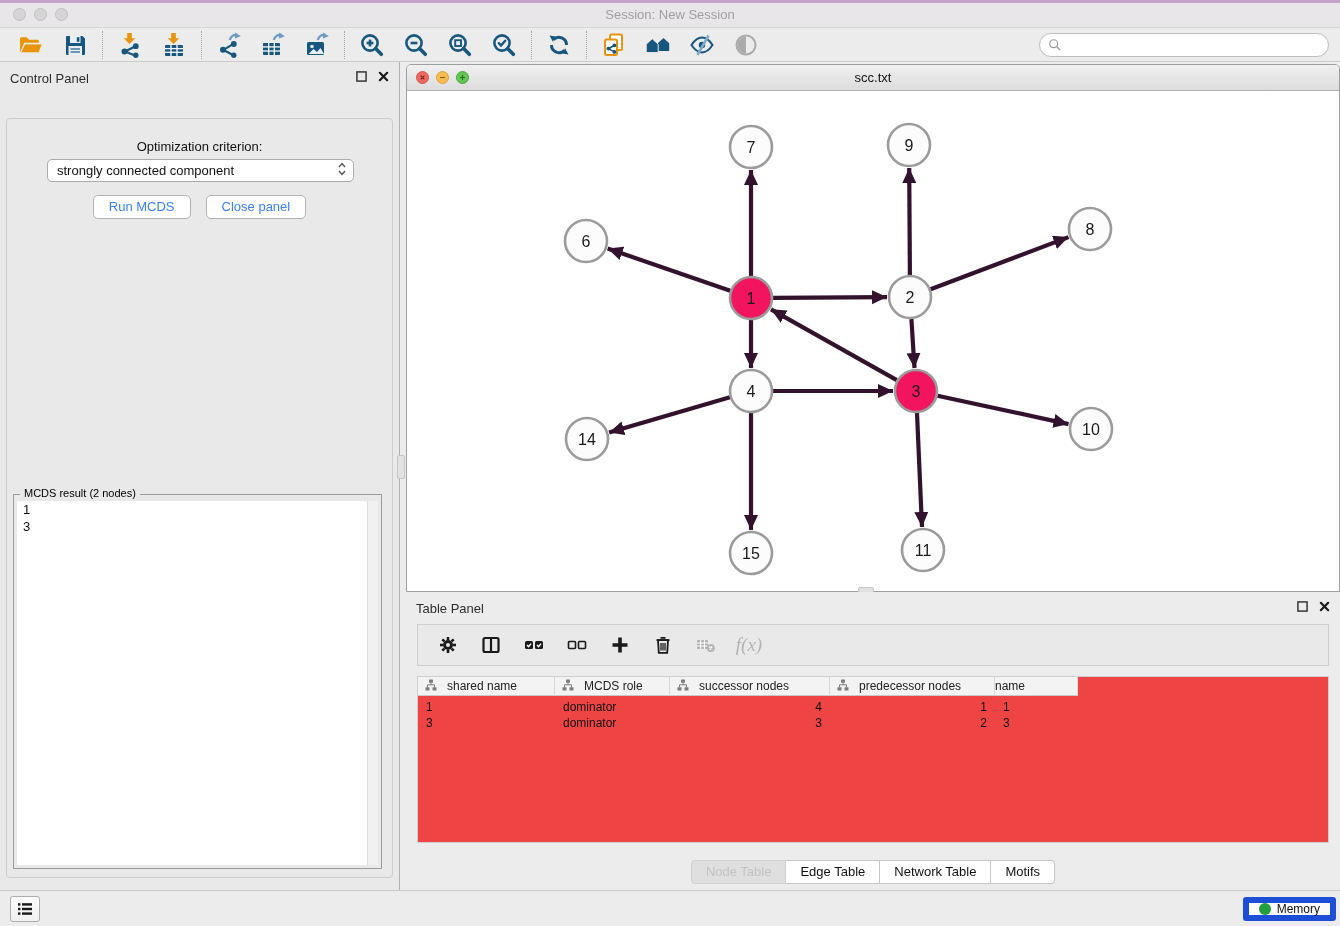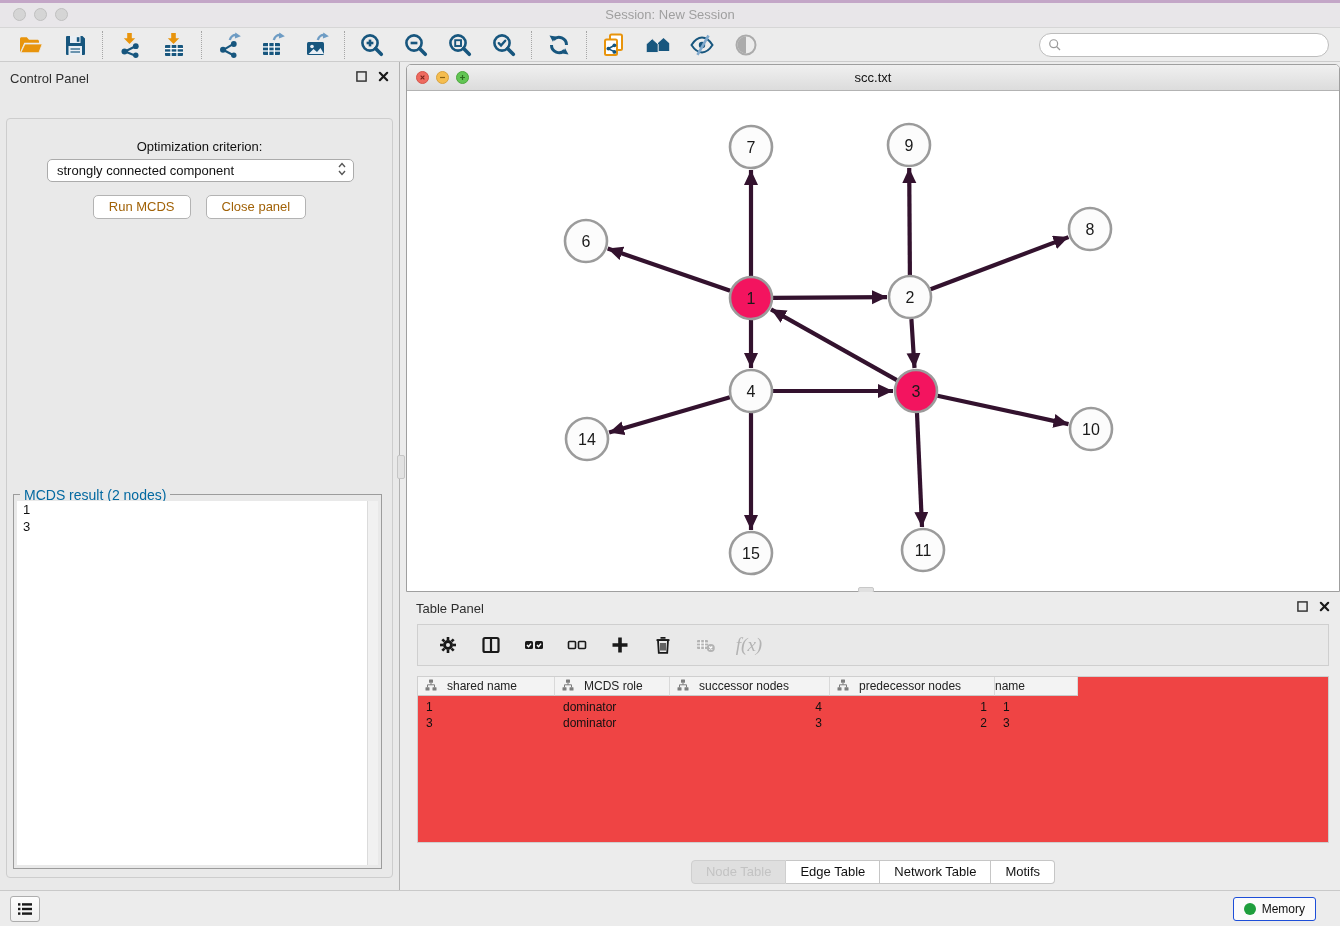--- a/index.html
+++ b/index.html
@@ -31,23 +31,23 @@
   .tab-row { position:absolute; top:34px; left:0; right:0; display:flex; justify-content:center; }
   .tab { border:1px solid #C6C6C6; border-left:none; background:#fff; font-size:13px; padding:3px 14px 4px; color:#111; white-space:nowrap; cursor:default; }
   .tab:first-child { border-left:1px solid #C6C6C6; border-radius:4px 0 0 4px; }
   .tab:last-child { border-radius:0 4px 4px 0; }
   .tab.pressed { background:#DFDFDF; color:#C3C3C3; border-color:#CFCFCF; }
   .cp-content { position:absolute; top:56px; left:6px; right:6px; bottom:12px; border:1px solid #CDCDCD; border-radius:4px; background:#E9E9E9; }
   .opt-label { position:absolute; top:20px; left:0; right:0; text-align:center; font-size:13px; }
   .criterion { position:absolute; top:40px; left:40px; right:38px; height:23px; background:#fff; border:1px solid #ABABAB; border-radius:5px; font-size:13px; display:flex; align-items:center; padding:0 6px 0 9px; }
   .criterion .stepper { margin-left:auto; }
   .btn-row { position:absolute; top:76px; left:0; right:0; display:flex; justify-content:center; gap:15px; }
-  .btn { font-size:13px; background:#fff; border:1px solid #B3B3B3; border-radius:5px; padding:3px 15px 4px; color:#a16207; cursor:default; font-family:inherit; }
+  .btn { font-size:13px; background:#fff; border:1px solid #B3B3B3; border-radius:5px; padding:3px 15px 4px; color:#3b82f6; cursor:default; font-family:inherit; }
   .result-box { position:absolute; left:6px; right:10px; top:375px; bottom:8px; border:1px solid #9C9C9C; }
-  .result-legend { position:absolute; top:-8px; left:6px; background:#E9E9E9; padding:0 4px; font-size:14px; color:#0369a1; }
+  .result-legend { position:absolute; top:-8px; left:6px; background:#E9E9E9; padding:0 4px; font-size:11px; color:#000000; }
   .result-list { position:absolute; left:3px; right:3px; top:6px; bottom:3px; background:#fff; overflow:hidden; }
   .result-scrollbar { position:absolute; right:0; top:0; bottom:0; width:11px; background:#F1F1F1; border-left:1px solid #DBDBDB; }
   .result-item { font-size:13px; line-height:17px; padding-left:6px; }
   .result-list .result-item:first-child { padding-top:2px; }
   
   .v-splitter { position:absolute; left:397px; top:455px; width:8px; height:24px; background:#E2E2E2; border:1px solid #C6C6C6; border-radius:2px; }
   .h-splitter { position:absolute; left:858px; top:587px; width:16px; height:6px; background:#E0E0E0; border:1px solid #C8C8C8; border-radius:2px; }
   
   .net-window { position:absolute; left:406px; top:64px; width:934px; height:528px; border:1px solid #9F9F9F; border-radius:5px 5px 0 0; background:#fff; }
   .net-titlebar { height:26px; background:linear-gradient(#F0F0F0,#DCDCDC); border-bottom:1px solid #B3B3B3; border-radius:4px 4px 0 0; position:relative; }
@@ -71,21 +71,21 @@
   .th { background:#F3F3F3; border-right:1px solid #D9D9D9; border-bottom:1px solid #C9C9C9; display:flex; align-items:center; font-size:12px; color:#222; padding-left:7px; gap:10px; flex:0 0 auto; }
   .th.center { justify-content:flex-start; padding-left:0; }
   .trow { display:flex; height:16px; align-items:center; font-size:12px; }
   .trow:first-child { margin-top:3px; }
   .td { flex:0 0 auto; padding:0 8px; overflow:hidden; white-space:nowrap; }
   .td.right { text-align:right; }
   .bottom-tabs { position:absolute; left:0; right:0; top:268px; display:flex; justify-content:center; }
   
   .status-bar { position:absolute; left:0; right:0; bottom:0; height:36px; background:#ECECEC; border-top:1px solid #C9C9C9; }
   .list-btn { position:absolute; left:10px; top:5px; width:30px; height:26px; background:linear-gradient(#FDFDFD,#F0F0F0); border:1px solid #ADADAD; border-radius:3px; display:flex; align-items:center; justify-content:center; }
-  .memory-btn { position:absolute; right:24px; top:6px; height:24px; background:#FBFBFB; border:1px solid #1d4ed8; border-radius:3px; display:flex; align-items:center; gap:6px; padding:0 10px; font-size:12px; }
+  .memory-btn { position:absolute; right:4px; top:6px; height:24px; background:#FBFBFB; border:6px solid #1d4ed8; border-radius:3px; display:flex; align-items:center; gap:6px; padding:0 10px; font-size:12px; }
   .memory-dot { width:12px; height:12px; border-radius:50%; }
 </style>
 </head>
 <body>
 
 <div id="app">
 
   <div class="titlebar">
     <div class="traffic">
       <span class="tl-dot"></span>

